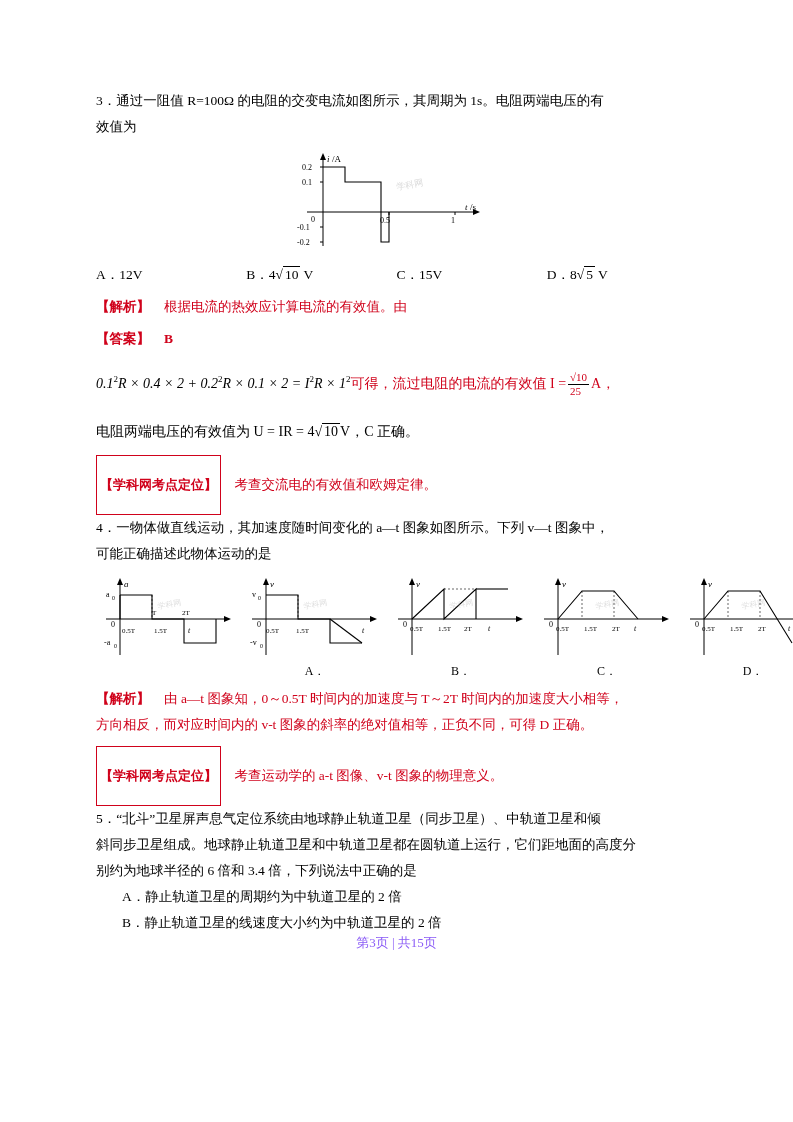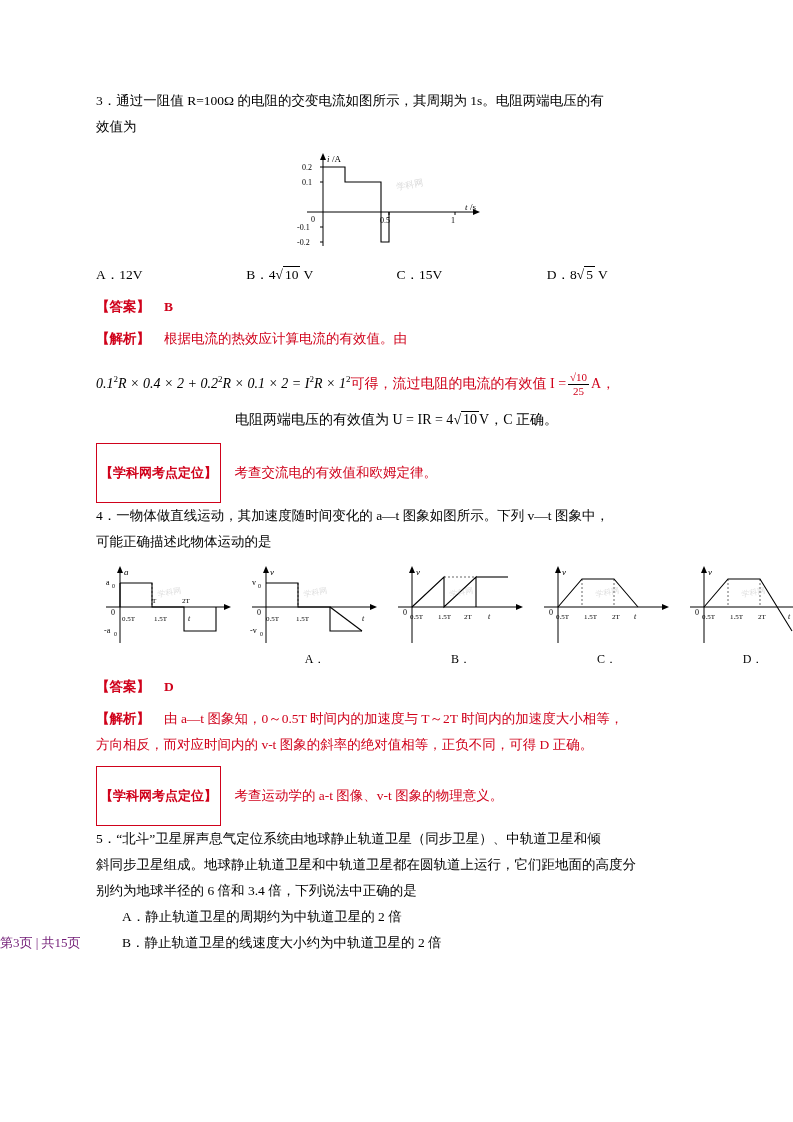--- a/index.html
+++ b/index.html
@@ -17,21 +17,21 @@
     width:793px;height:994px;
     box-sizing:border-box;
     padding:88px 96px 60px 96px;
   }
   .q-line{
     font-size:13.5px;
     line-height:26px;
     text-align:justify;
     margin:0;
   }
-  .red{ color:#d0021b;text-align:center; }
+  .red{ color:#d0021b; }
   .answer-row{
     font-size:13.5px;
     line-height:26px;
     margin-top:6px;
     color:#d0021b;
   }
   .answer-row .tag{ font-weight:bold; }
   .answer-row .val{ font-weight:bold; padding-left:14px; }
   .choices{
     display:flex;
@@ -67,22 +67,23 @@
     padding:16px 3px;
     font-weight:bold;
     color:#d0021b;
     font-size:13px;
   }
   .kp-row{ margin-top:8px; font-size:13.5px; line-height:26px; color:#d0021b;}
   .footer{
     position:absolute;
     left:0; right:0;
     bottom:42px;
+    text-align:center;
     font-size:13px;
-    color:#701a75;
+    color:#8b5cf6;
   }
   
   .fig1{
     margin:10px auto 4px auto;
     width:240px;
     height:104px;
     position:relative;
   }
   .fig1 svg{ display:block; }
   
@@ -149,32 +150,32 @@
       <div>
         <span>B．4</span><span class="sqrt"><span class="rad">√</span><span class="body">10</span></span> <span>V</span>
       </div>
       <div>C．15V</div>
       <div>
         <span>D．8</span><span class="sqrt"><span class="rad">√</span><span class="body">5</span></span> <span>V</span>
       </div>
     </div>
 
     <div class="answer-row">
+      <span class="tag">【解析】</span><span class="val" style="font-weight:normal">根据电流的热效应计算电流的有效值。由</span>
+    </div>
+
+    <div class="answer-row">
       <span class="tag">【答案】</span><span class="val">B</span>
-    </div>
-
-    <div class="answer-row">
-      <span class="tag">【解析】</span><span class="val" style="font-weight:normal">根据电流的热效应计算电流的有效值。由</span>
     </div>
 
     <div class="mathline">
       <span class="it">0.1</span><span class="sup">2</span><span class="it">R × 0.4 × 2 + 0.2</span><span class="sup">2</span><span class="it">R × 0.1 × 2 = I</span><span class="sup">2</span><span class="it">R × 1</span><span class="sup">2</span><span class="red">可得，流过电阻的电流的有效值 I =</span><span class="frac red"><span class="num">√10</span><span class="den">25</span></span><span class="red">A，</span>
     </div>
 
-    <div class="mathline red" style="margin-top:6px">
+    <div class="mathline red" style="margin-top:18px">
       <span>电阻两端电压的有效值为 U = IR = 4</span><span class="sqrt"><span class="rad">√</span><span class="body">10</span></span><span>V，C 正确。</span>
     </div>
 
     <div class="kp-row">
       <span class="kp">【学科网考点定位】</span>
       <span style="padding-left:10px">考查交流电的有效值和欧姆定律。</span>
     </div>
   </div>
 
   <div class="q-block">
@@ -286,23 +287,20 @@
           <text x="22" y="56" font-size="7" font-family="Liberation Serif, serif">0.5T</text>
           <text x="50" y="56" font-size="7" font-family="Liberation Serif, serif">1.5T</text>
           <text x="78" y="56" font-size="7" font-family="Liberation Serif, serif">2T</text>
           <text x="108" y="56" font-size="8" font-style="italic" font-family="Liberation Serif, serif">t</text>
           <text x="62" y="34" font-size="8" fill="rgba(150,150,150,0.30)" transform="rotate(-10 62 34)">学科网</text>
         </svg>
         <div class="lbl">D．</div>
       </div>
     </div>
 
-    <div class="answer-row">
-      <span class="tag">【答案】</span><span class="val">D</span>
-    </div>
 
     <div class="answer-row">
       <span class="tag">【解析】</span><span class="val" style="font-weight:normal">由 a—t 图象知，0～0.5T 时间内的加速度与 T～2T 时间内的加速度大小相等，</span>
     </div>
     <div class="answer-row" style="margin-top:0">
       <span>方向相反，而对应时间内的 v-t 图象的斜率的绝对值相等，正负不同，可得 D 正确。</span>
     </div>
 
     <div class="kp-row">
       <span class="kp">【学科网考点定位】</span>

